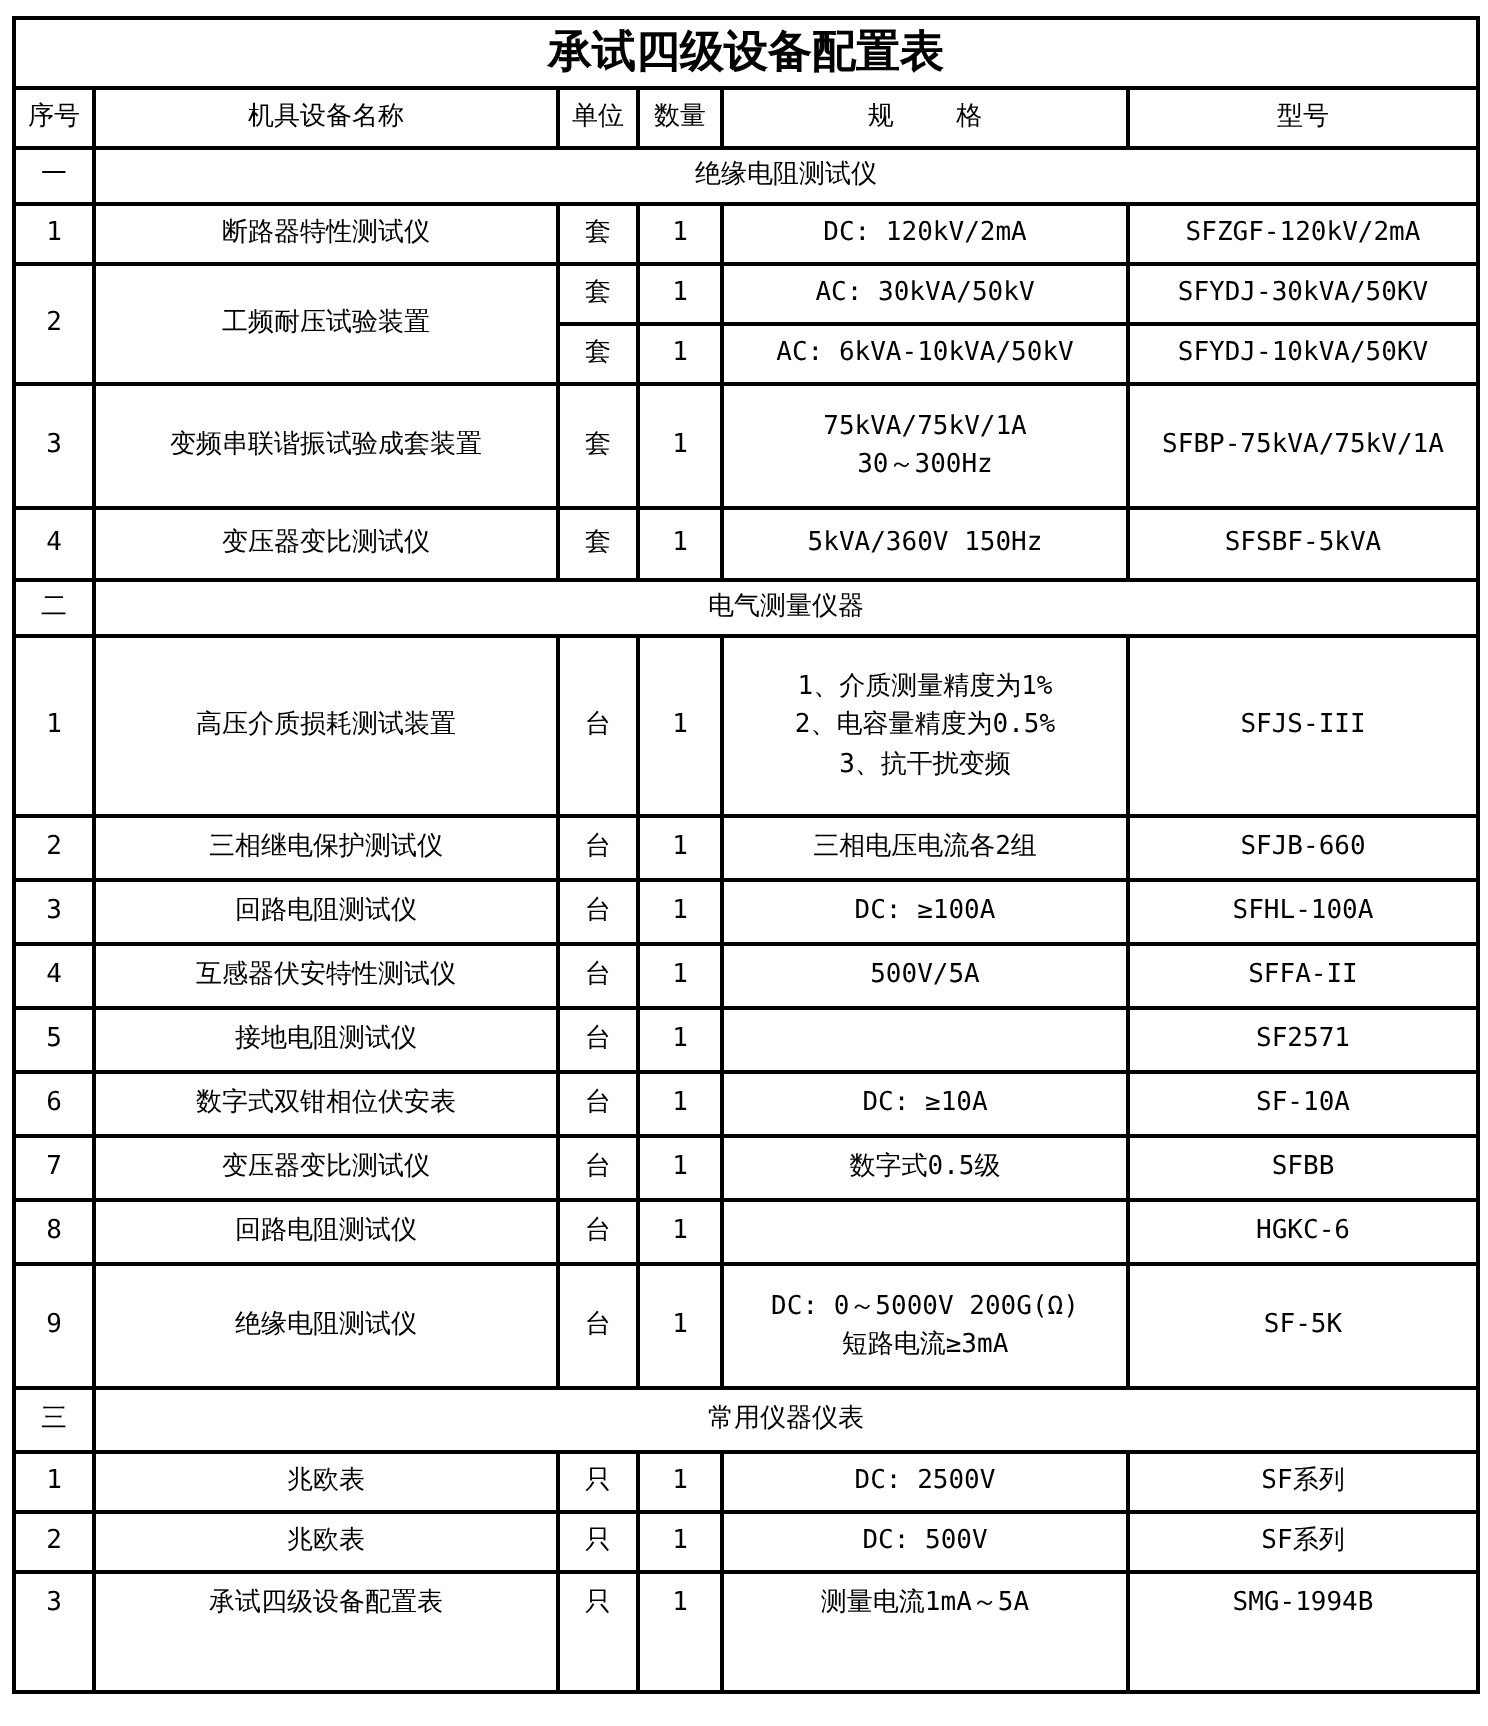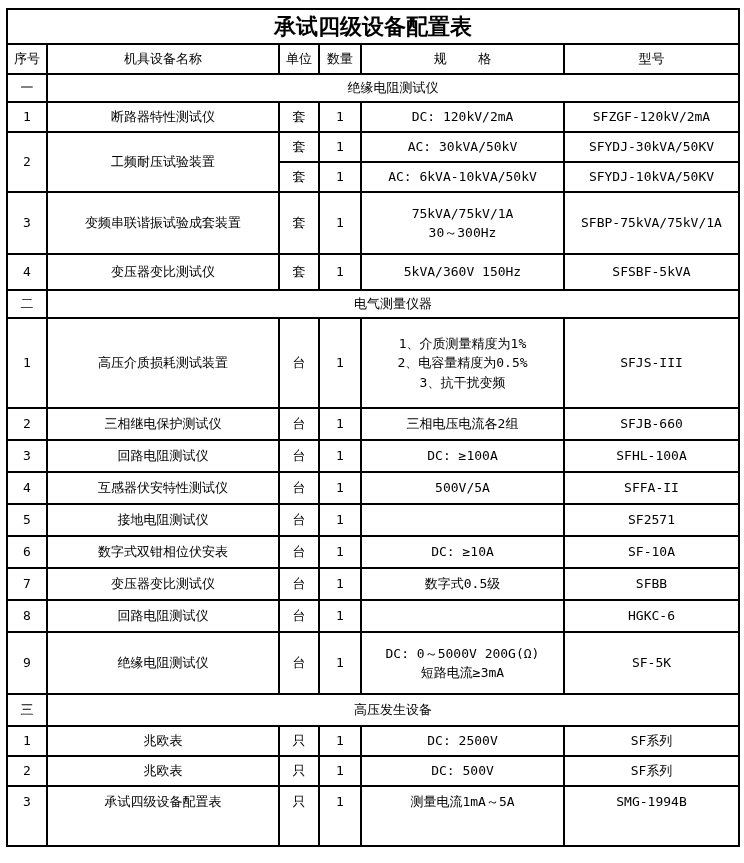--- a/index.html
+++ b/index.html
@@ -220,21 +220,21 @@
       <td>1</td>
       <td class="ml">
         <div>DC: 0～5000V 200G(Ω)</div>
         <div>短路电流≥3mA</div>
       </td>
       <td>SF-5K</td>
     </tr>
 
     <tr class="section-row sec3-head">
       <td>三</td>
-      <td colspan="5">高压发生设备</td>
+      <td colspan="5">常用仪器仪表</td>
     </tr>
 
     <tr class="std-row">
       <td>1</td>
       <td>兆欧表</td>
       <td>只</td>
       <td>1</td>
       <td>DC: 2500V</td>
       <td>SF系列</td>
     </tr>

